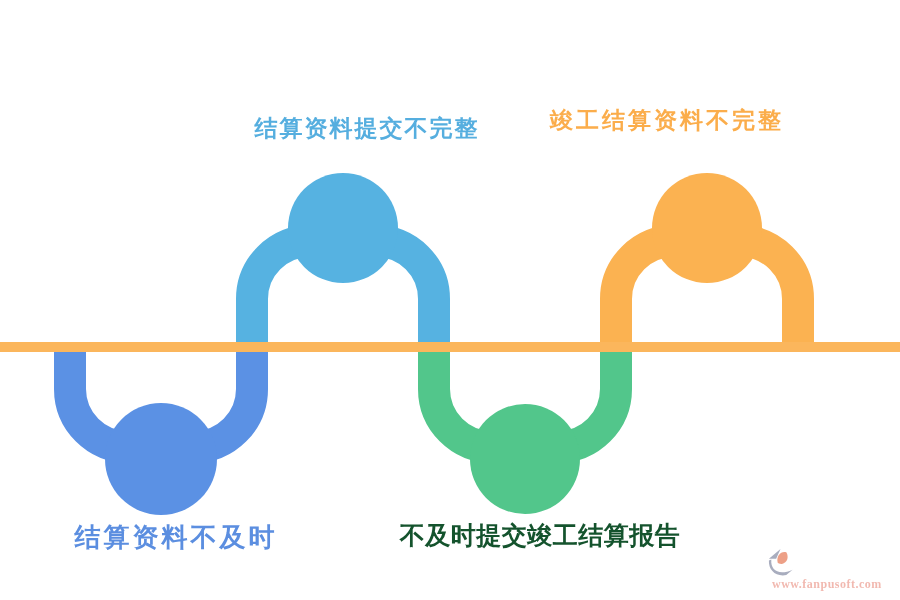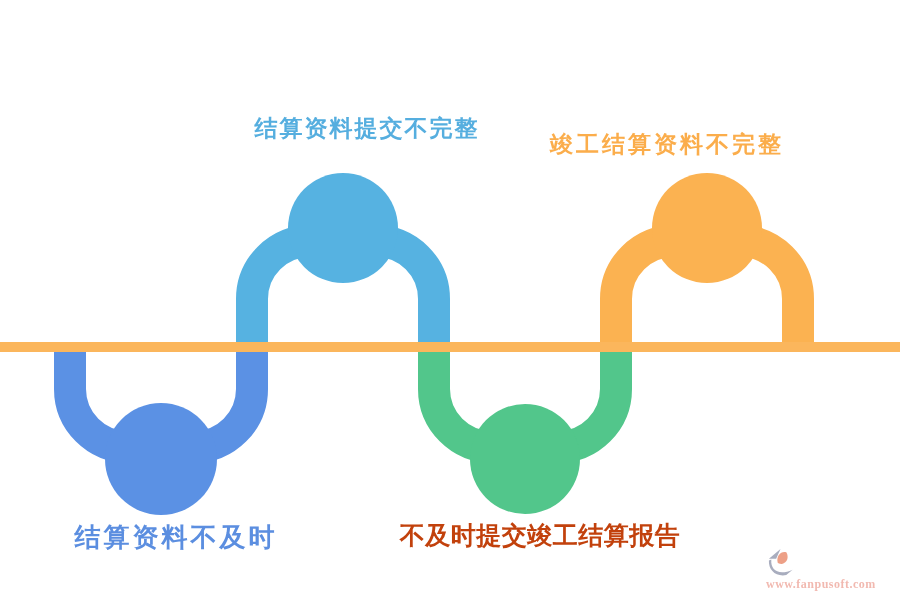--- a/index.html
+++ b/index.html
@@ -4,28 +4,28 @@
 <style>
   html,body{margin:0;padding:0;background:#ffffff;}
   body{width:900px;height:600px;overflow:hidden;}
   .stage{position:relative;width:900px;height:432px;
          font-family:"Liberation Sans","DejaVu Sans",sans-serif;border-radius:9px;}
   .wave{position:absolute;left:0;top:0;}
   .tube{fill:none;stroke-width:32;}
   .label{position:absolute;transform:translateX(-50%);white-space:nowrap;
          font-weight:bold;line-height:1.1;}
   .label-tl{left:367px;top:116px;font-size:23px;letter-spacing:2px;}
-  .label-tr{left:667px;top:132px;font-size:23px;letter-spacing:3px;}
+  .label-tr{left:667px;top:108px;font-size:23px;letter-spacing:3px;}
   .label-bl{left:176px;top:523px;font-size:26px;letter-spacing:3px;}
   .label-bm{left:540px;top:522px;font-size:25px;letter-spacing:0.5px;}
   .watermark{position:absolute;left:766px;top:548px;opacity:.88;}
   .wm-row{display:flex;align-items:center;gap:2px;}
   .wm-brand{font-size:22px;letter-spacing:0;font-weight:bold;line-height:1.2;}
   .wm-url{font-family:"Liberation Serif","DejaVu Serif",serif;font-weight:bold;
-          font-size:12px;letter-spacing:0.5px;margin-top:0;}
+          font-size:12px;letter-spacing:0.5px;margin-top:0;margin-left:6px;}
 </style>
 </head>
 <body>
 
 <div class="stage">
 
   <svg class="wave" width="900" height="600" viewBox="0 0 900 600">
 
     <path class="tube" d="M70 342 L70 389 A58 58 0 0 0 128 447 L194 447 A58 58 0 0 0 252 389 L252 342" stroke="#5B91E4"></path>
 
@@ -42,21 +42,21 @@
 
     <rect x="0" y="342" width="900" height="10" fill="#FBB65C"></rect>
   </svg>
 
   <div class="label label-tl" style="color: rgb(85, 174, 223);">结算资料提交不完整</div>
 
   <div class="label label-tr" style="color: rgb(251, 173, 75);">竣工结算资料不完整</div>
 
   <div class="label label-bl" style="color: rgb(91, 142, 224);">结算资料不及时</div>
 
-  <div class="label label-bm" style="color: #c2410c;">不及时提交竣工结算报告</div>
+  <div class="label label-bm" style="color: #14532d;">不及时提交竣工结算报告</div>
 
   <div class="watermark">
     <div class="wm-row">
       <span style="display:inline-block;width:29px;height:29px;">
         <svg width="29" height="29" viewBox="0 0 30 30">
           <path d="M3 11 L15 1 L10.5 11 Z" fill="#9DA2B6"></path>
           <path d="M3 13 C2.5 23 10 30 21 28 L27.5 22.5 C14 28.5 4.5 24 5.5 12 Z" fill="#9DA2B6"></path>
           <path d="M12 15 C10.5 8 15.5 3 21 4.5 C24 9.5 22 15.5 16.5 16.5 C14.5 16.7 12.3 16 12 15 Z" fill="#EB9377"></path>
         </svg>
       </span>

